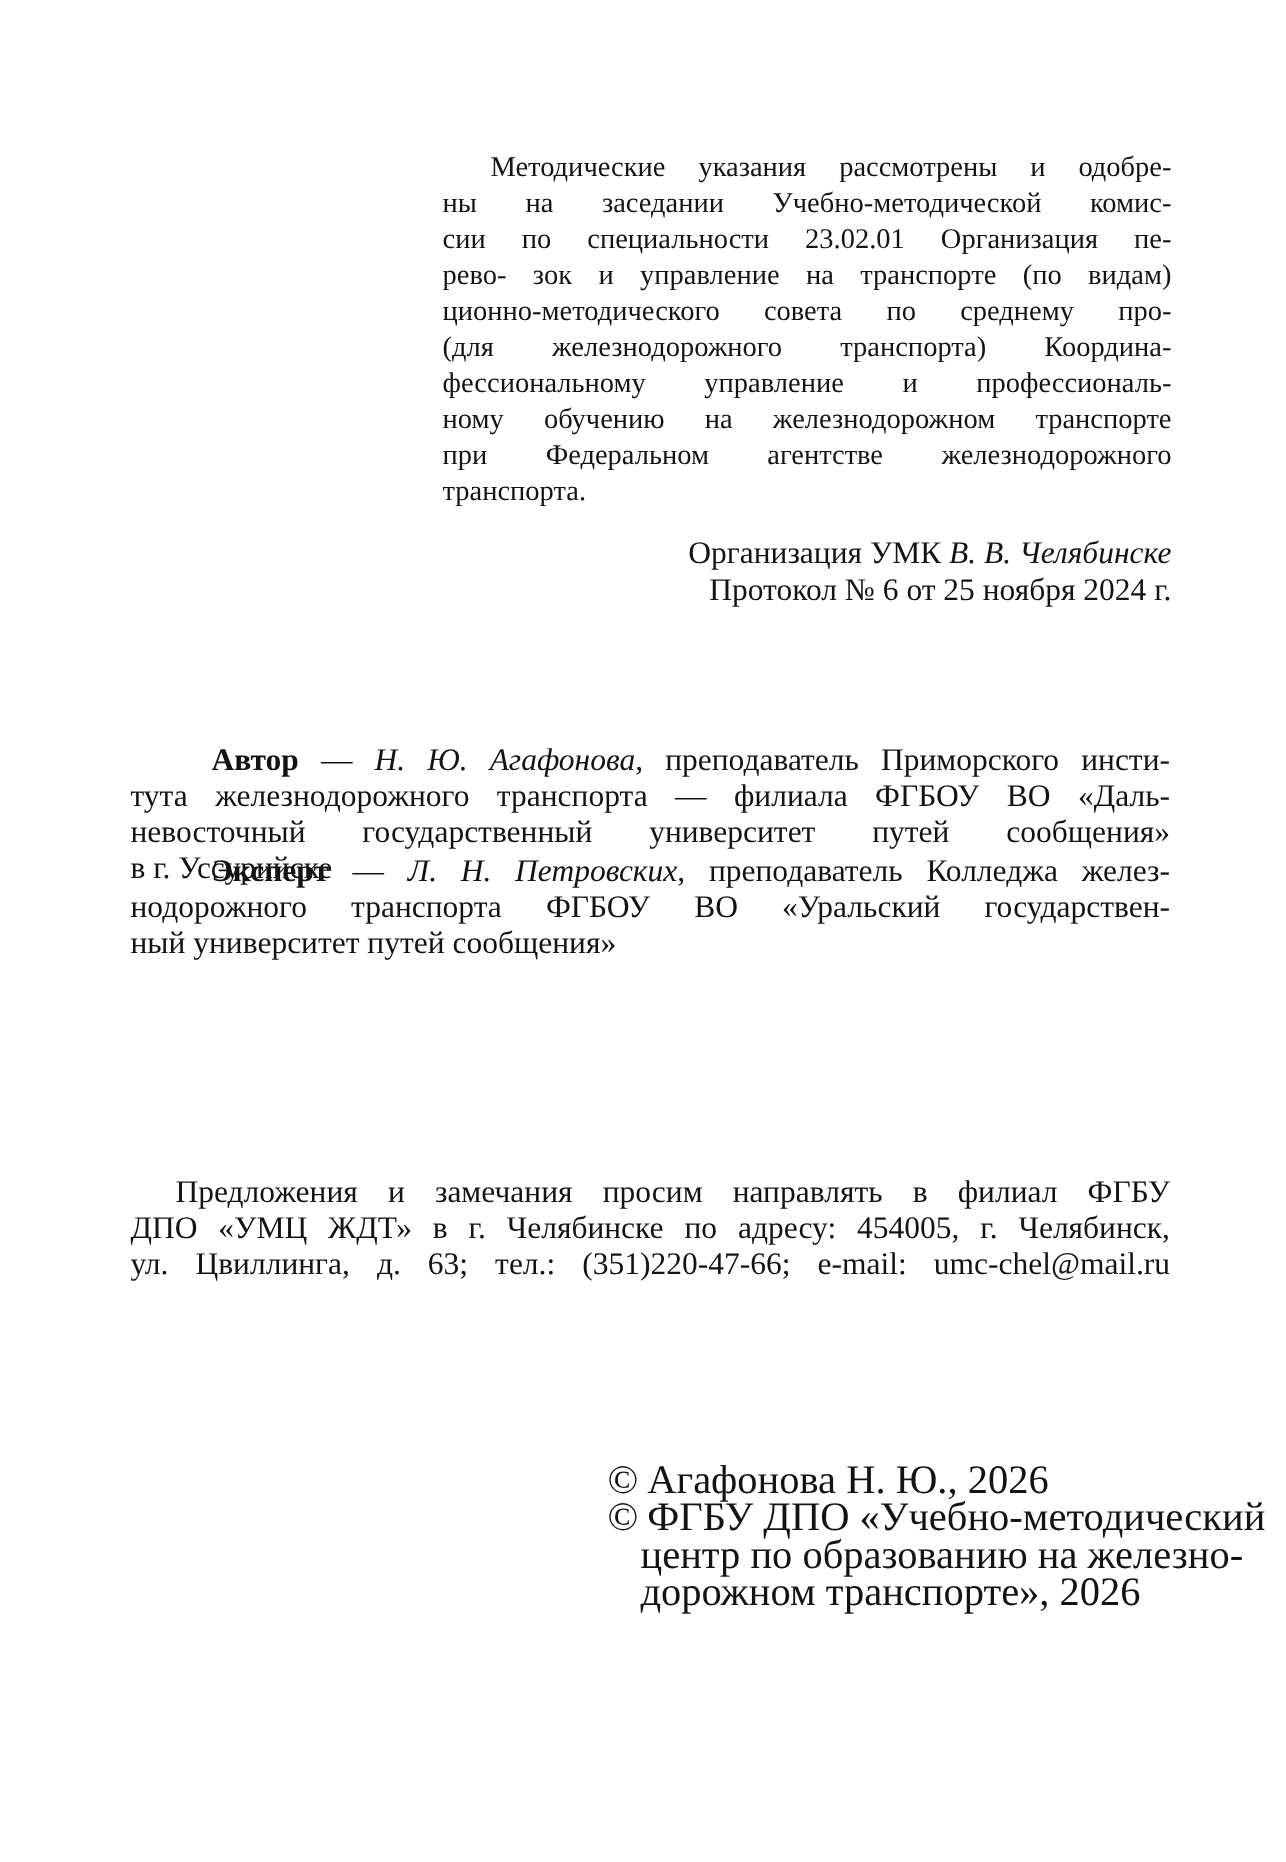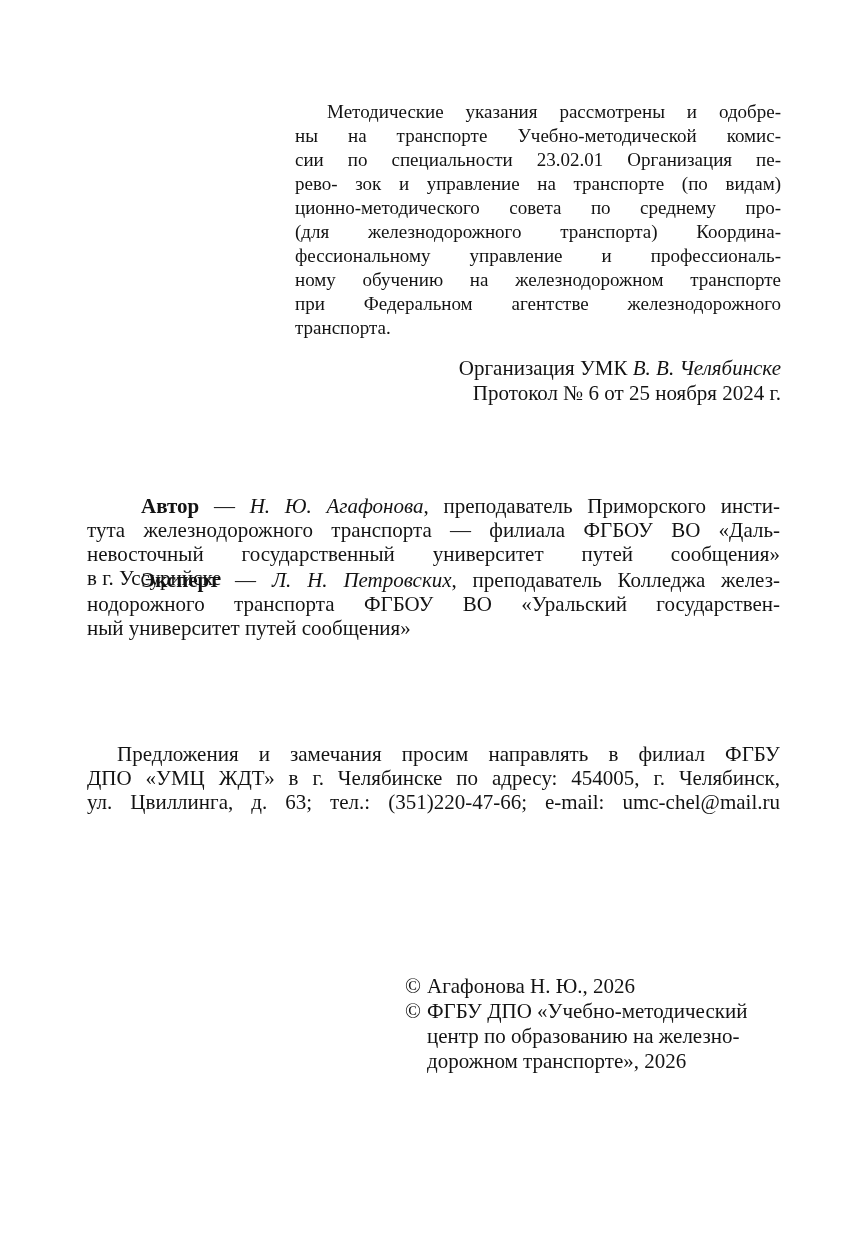--- a/index.html
+++ b/index.html
@@ -28,41 +28,41 @@
       font-size: 21px; line-height: 25px;
       text-align: right;
     }
 
     .para {
       left: 87px; width: 693px;
       font-size: 21px; line-height: 24px;
     }
     .author-block  { top: 494px; }
     .expert-block  { top: 568px; }
-    .contact-block { top: 742px; }
+    .contact-block { top: 782px; }
     .ind { padding-left: 30px; }
 
     .copyright {
       left: 405px; top: 974px;
-      font-size: 21px; line-height: 25px;
+      font-size: 27px; line-height: 25px;
     }
     .cp-cont { padding-left: 22px; }
     .cp-sym { margin-right: 6px; }
 
     b { font-weight: bold; margin-left: 24px; }
     i { font-style: italic; }
   </style>
 </head>
 <body>
 
 <div class="page">
 
   <div class="block approval">
     <div class="jl fl-ind">Методические указания рассмотрены и одобре-</div>
-    <div class="jl">ны на транспорте Учебно-методической комис-</div>
+    <div class="jl">ны на заседании Учебно-методической комис-</div>
     <div class="jl">сии по специальности 23.02.01 Организация пе-</div>
     <div class="jl">рево- зок и управление на транспорте (по видам)</div>
     <div class="jl">ционно-методического совета по среднему про-</div>
     <div class="jl">(для железнодорожного транспорта) Координа-</div>
     <div class="jl">фессиональному управление и профессиональ-</div>
     <div class="jl">ному обучению на железнодорожном транспорте</div>
     <div class="jl">при Федеральном агентстве железнодорожного</div>
     <div class="ll">транспорта.</div>
   </div>
 

